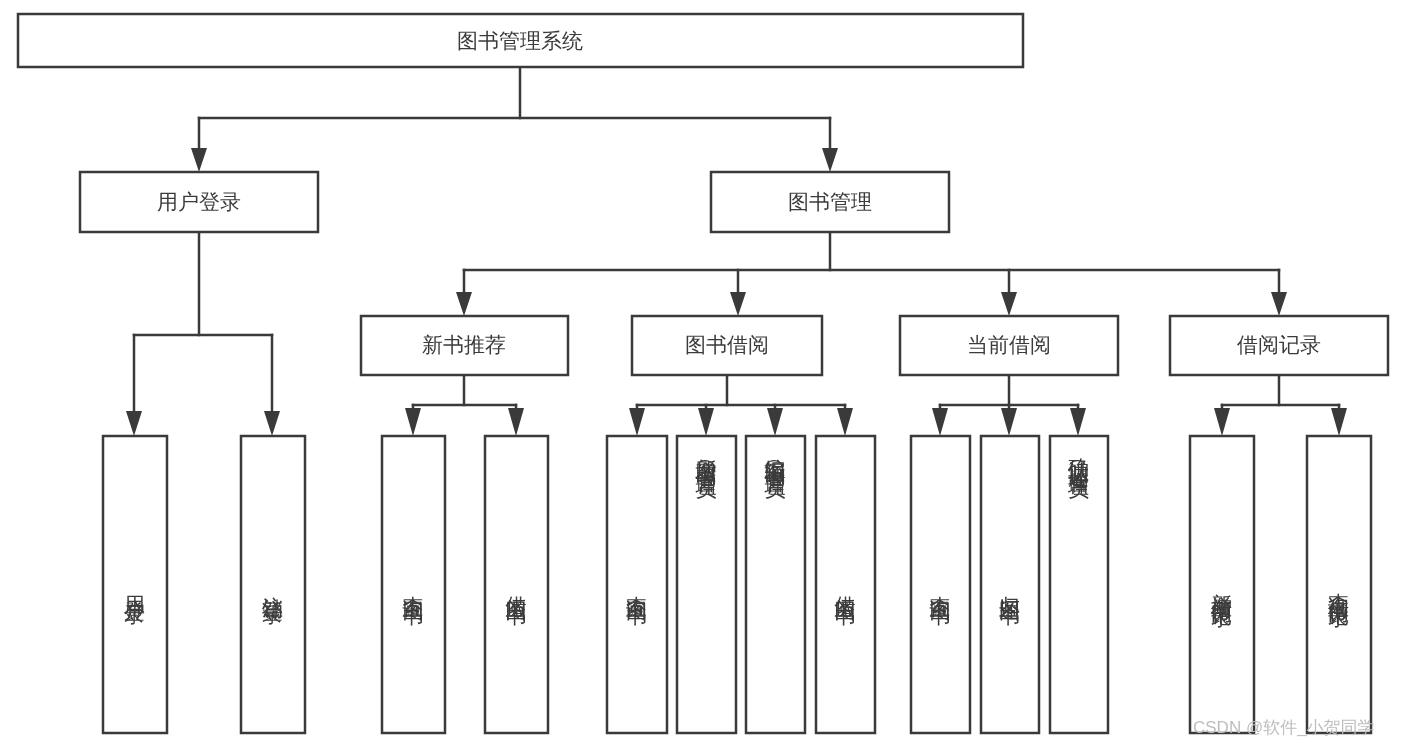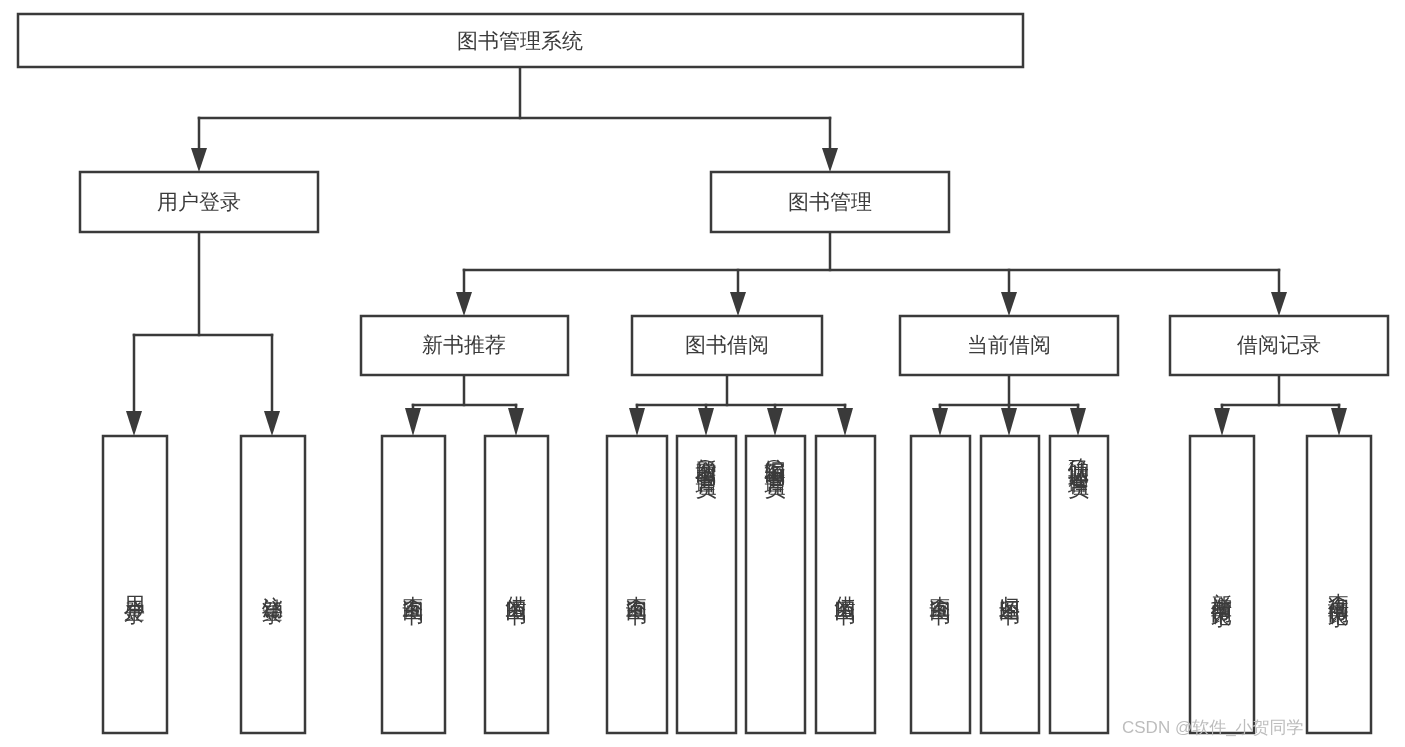--- a/index.html
+++ b/index.html
@@ -253,13 +253,13 @@
   <div class="vert-wrap">
       <span class="vert-text">新增借阅记录</span>
     </div>
 </div>
 <div class="vert-box-text" style="left:1307px; top:436px; width:64px; height:297px;">
   <div class="vert-wrap">
       <span class="vert-text">查询借阅记录</span>
     </div>
 </div>
 
-<div class="watermark" style="left:1122px; top:716px;">CSDN @软件_小贺同学</div>
+<div class="watermark" style="left:1193px; top:716px;">CSDN @软件_小贺同学</div>
 
 </body></html>

